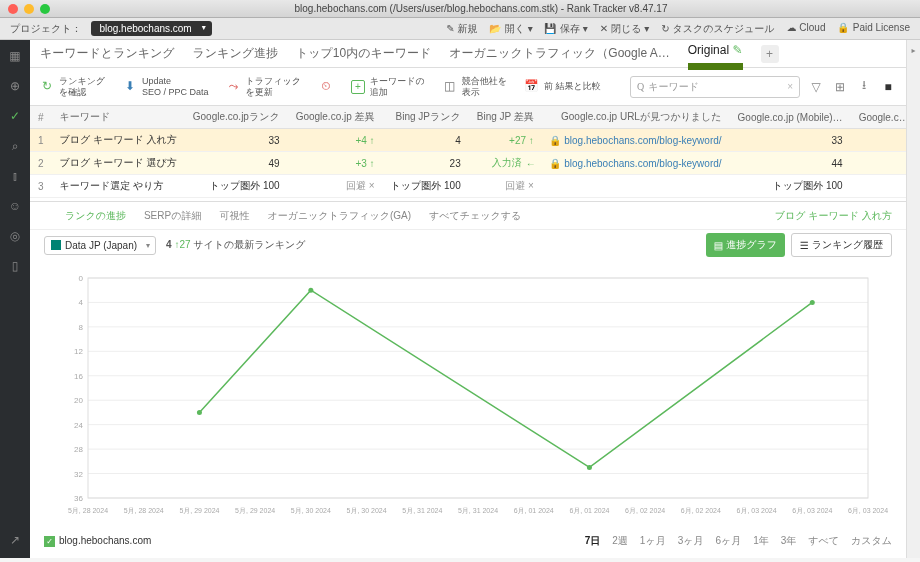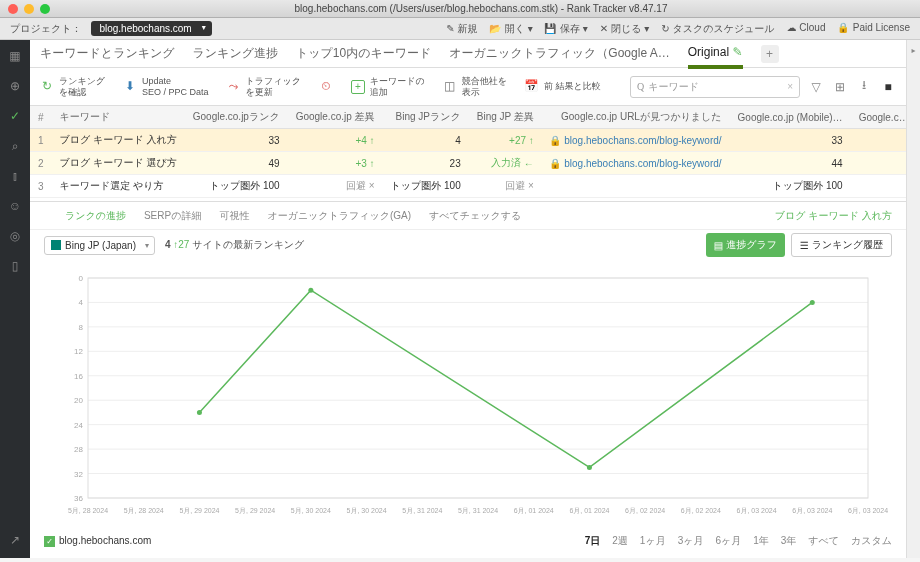--- a/index.html
+++ b/index.html
@@ -15,41 +15,41 @@
 .topbar-right { margin-left: auto; display: flex; gap: 12px; text-align: center; }
 .topbar-right span { cursor: pointer; }
 .main { display: flex; height: calc(100% - 44px); }
 .sidebar { width: 30px; background: #2a2d30; display: flex; flex-direction: column; align-items: center; padding-top: 8px; gap: 14px; }
 .sidebar-icon { width: 16px; height: 16px; display: flex; align-items: center; justify-content: center; color: #888; font-size: 12px; cursor: pointer; }
 .sidebar-icon.active { color: #5cb85c; }
 .sidebar-bottom { margin-top: auto; margin-bottom: 10px; }
 .content { flex: 1; display: flex; flex-direction: column; background: #fff; overflow: hidden; }
 .tabs { height: 28px; border-bottom: 1px solid #ddd; display: flex; align-items: center; padding: 0 10px; gap: 18px; font-size: 12px; color: #666; }
 .tab { padding: 6px 0; cursor: pointer; }
-.tab.active { color: #222; border-bottom: 4px solid #4d7c0f; }
+.tab.active { color: #222; border-bottom: 7px solid #4d7c0f; }
 .tab-add { width: 18px; height: 18px; background: #eee; border-radius: 3px; display: flex; align-items: center; justify-content: center; color: #888; cursor: pointer; }
 .toolbar { height: 38px; border-bottom: 1px solid #ddd; display: flex; align-items: center; padding: 0 10px; gap: 18px; }
 .tool-item { display: flex; align-items: center; gap: 5px; font-size: 9px; color: #555; cursor: pointer; line-height: 1.2; }
 .tool-icon { width: 14px; height: 14px; display: flex; align-items: center; justify-content: center; font-size: 12px; }
 .tool-icon.ref { color: #5cb85c; } .tool-icon.upd { color: #3a7fb5; } .tool-icon.trf { color: #d9534f; } .tool-icon.tsk { color: #d9534f; } .tool-icon.add { color: #5cb85c; border: 1px solid #5cb85c; border-radius: 2px; font-size: 10px; } .tool-icon.cmp { color: #777; }
 .toolbar-right { margin-left: auto; display: flex; align-items: center; gap: 8px; }
 .search { border: 1px solid #ccc; border-radius: 3px; height: 22px; width: 170px; display: flex; align-items: center; padding: 0 6px; font-size: 10px; color: #999; }
 .search .q { font-family: serif; margin-right: 4px; }
 .search .x { margin-left: auto; color: #bbb; cursor: pointer; }
 .ticon { width: 16px; height: 16px; color: #888; display: flex; align-items: center; justify-content: center; cursor: pointer; font-size: 12px; }
 .table-wrap { height: 96px; overflow: hidden; border-bottom: 1px solid #ddd; }
 table { width: 100%; border-collapse: collapse; font-size: 10px; }
 th { background: #f5f5f5; text-align: right; padding: 4px 8px; color: #666; font-weight: normal; border-bottom: 1px solid #e0e0e0; white-space: nowrap; }
 th:nth-child(1),th:nth-child(2) { text-align: left; }
 td { padding: 4px 8px; text-align: right; border-bottom: 1px solid #f0f0f0; white-space: nowrap; }
 td:nth-child(1),td:nth-child(2) { text-align: left; }
 tr.hl { background: #fffbe6; }
 tr.sel { background: #fff3d6; }
 .up { color: #5cb85c; }
-.entered { color: #5cb85c; }
+.entered { color: #5cb85c; font-family: Liberation Mono, monospace; }
 .skip { color: #999; }
 .lock { color: #999; margin-right: 2px; }
 .url { color: #3a7fb5; }
 .num-col { width: 30px; color: #888; }
 .detail-tabs { height: 28px; display: flex; align-items: center; padding: 0 14px; gap: 18px; font-size: 10px; border-bottom: 1px solid #eee; }
 .dtab { color: #888; cursor: pointer; }
 .dtab.active { color: #5cb85c; margin-left: 21px; }
 .detail-tabs .kw-title { margin-left: auto; color: #5cb85c; }
 .chart-head { height: 30px; display: flex; align-items: center; padding: 0 14px; gap: 10px; font-size: 10px; }
 .se-select { border: 1px solid #ccc; border-radius: 3px; padding: 3px 18px 3px 6px; display: flex; align-items: center; gap: 4px; position: relative; }
@@ -229,21 +229,21 @@
       <span class="dtab">SERPの詳細</span>
       <span class="dtab">可視性</span>
       <span class="dtab">オーガニックトラフィック(GA)</span>
       <span class="dtab">すべてチェックする</span>
       <span class="kw-title">ブログ キーワード 入れ方</span>
     </div>
 
     <div class="chart-head">
       <div class="se-select">
           <span class="bing-icon"></span>
-          <span>Bing JP (Japan)</span>
+          <span>Data JP (Japan)</span>
         </div>
       <span class="rank-info"><b>4</b> <span class="up">↑27</span> <span>サイトの最新ランキング</span></span>
       <div class="btns">
         <div class="btn-g">▤ <span>進捗グラフ</span></div>
         <div class="btn-w">☰ <span>ランキング履歴</span></div>
       </div>
     </div>
 
     <div class="chart-area">
       <svg class="chart-svg" id="chart-svg" viewBox="0 0 820 250">

